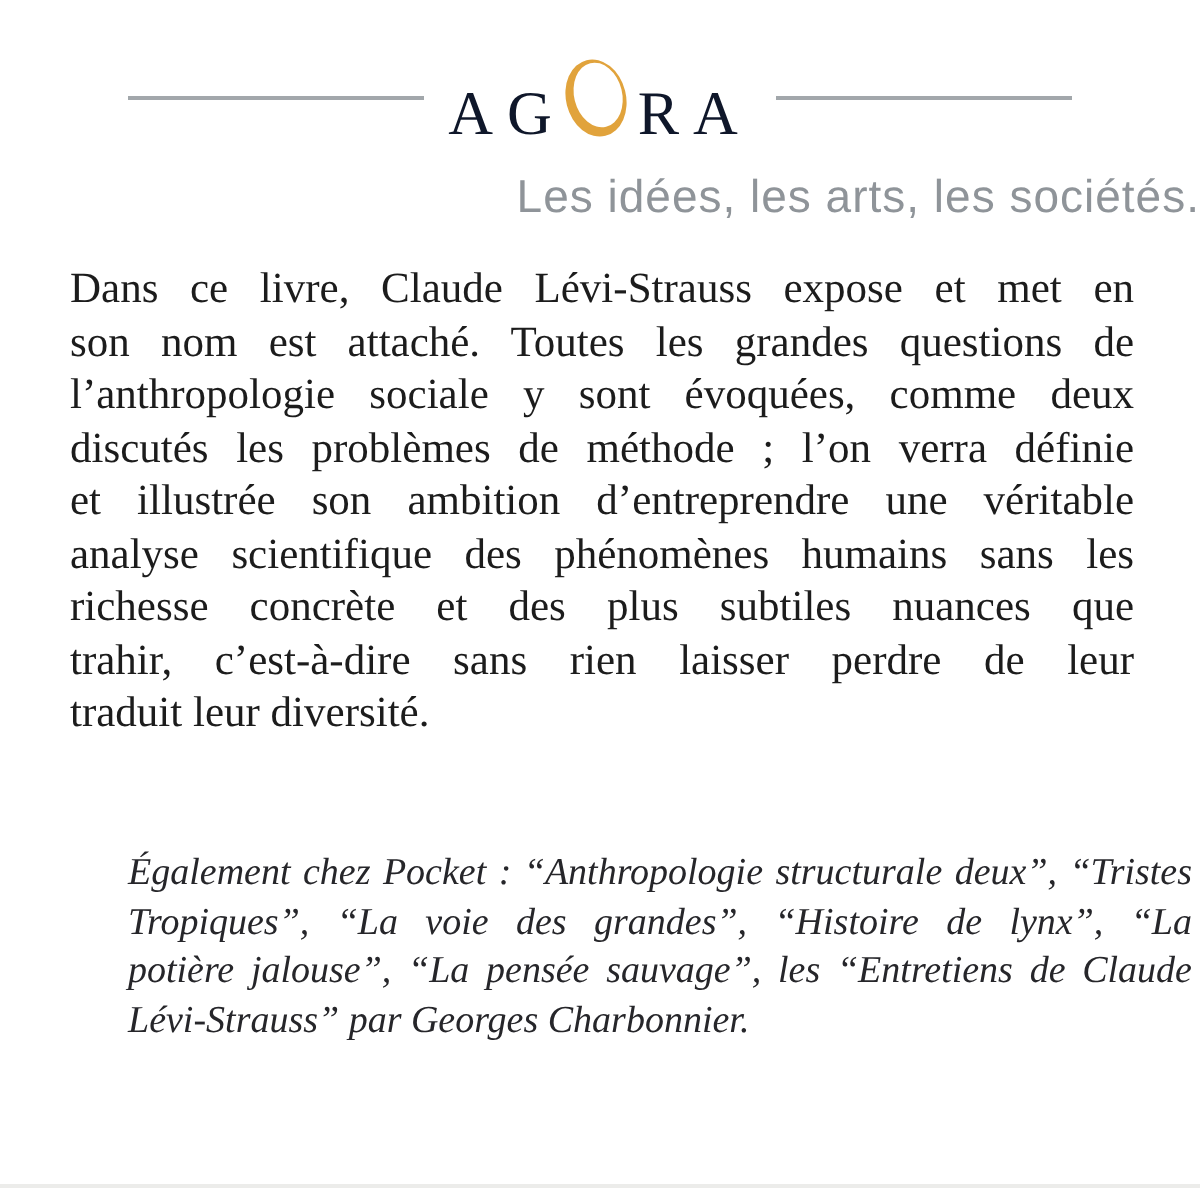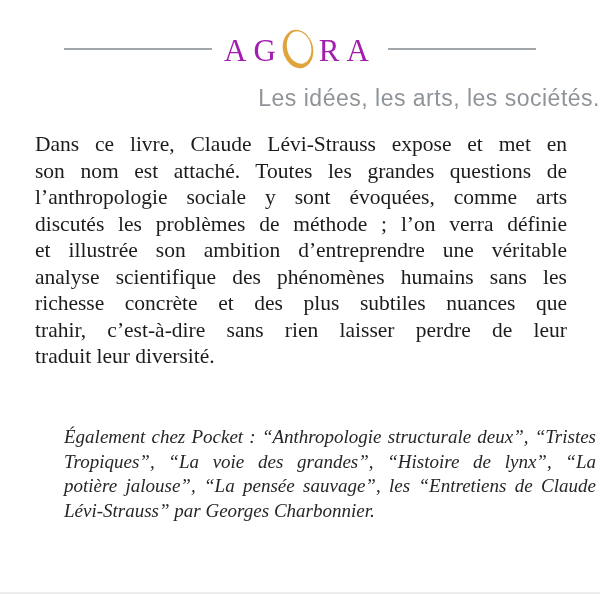--- a/index.html
+++ b/index.html
@@ -23,22 +23,22 @@
   }
   .rule {
     width: 148px;
     height: 2px;
     background: #A2A7AB;
   }
   .rule.left  { margin-right: 12px; }
   .rule.right { margin-left: 12px; }
   .brand {
     display: flex;
-    align-items: center;
-    color: #a21caf;
+    align-items: flex-end;
+    color: #0f172a;
     font-size: 31px;
     letter-spacing: 7px;
     line-height: 1;
     font-family: Liberation Serif, serif;
   }
   .brand-seg { padding-top: 3px; }
   .brand-o {
     display: flex;
     align-items: center;
     margin: 0 3px 0 -3px;
@@ -117,21 +117,21 @@
       <span class="brand-seg">RA</span>
     </span>
     <span class="rule right"></span>
   </div>
 
   <div class="subtitle">Les idées, les arts, les sociétés.</div>
 
   <div class="synopsis">
     <div class="bline">Dans ce livre, Claude Lévi-Strauss expose et met en</div>
     <div class="bline">son nom est attaché. Toutes les grandes questions de</div>
-    <div class="bline">l’anthropologie sociale y sont évoquées, comme arts</div>
+    <div class="bline">l’anthropologie sociale y sont évoquées, comme deux</div>
     <div class="bline">discutés les problèmes de méthode ; l’on verra définie</div>
     <div class="bline">et illustrée son ambition d’entreprendre une véritable</div>
     <div class="bline">analyse scientifique des phénomènes humains sans les</div>
     <div class="bline">richesse concrète et des plus subtiles nuances que</div>
     <div class="bline">trahir, c’est-à-dire sans rien laisser perdre de leur</div>
     <div class="bline final">traduit leur diversité.</div>
   </div>
 
   <div class="backlist">
     <div class="nline">Également chez Pocket : “Anthropologie structurale deux”, “Tristes</div>

